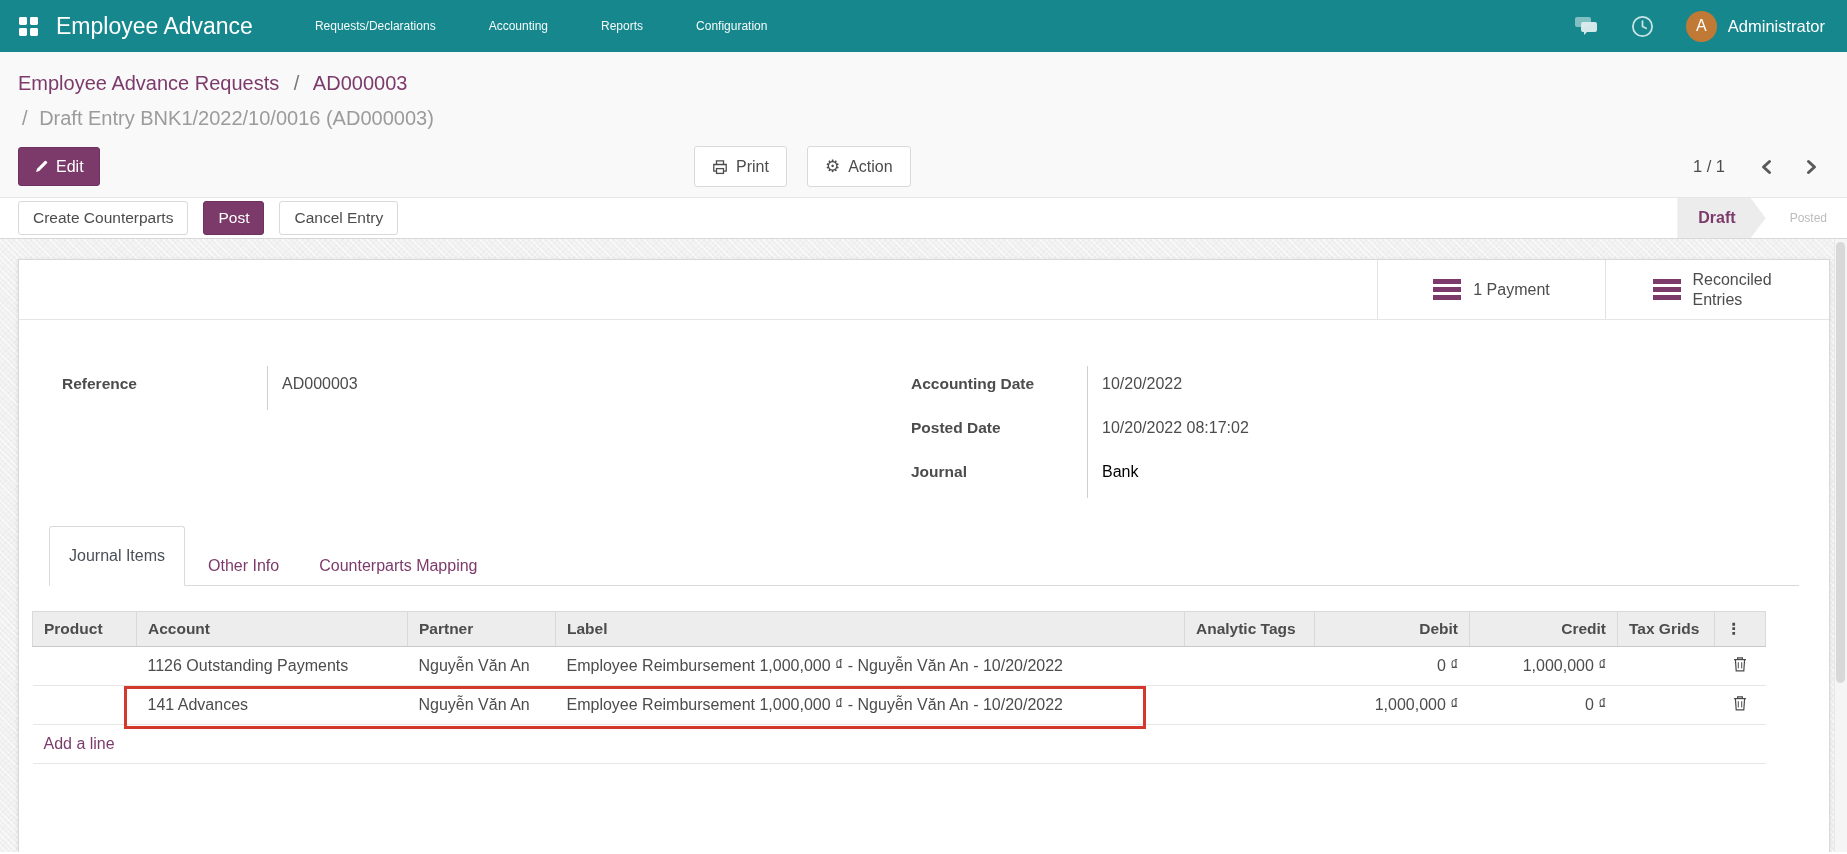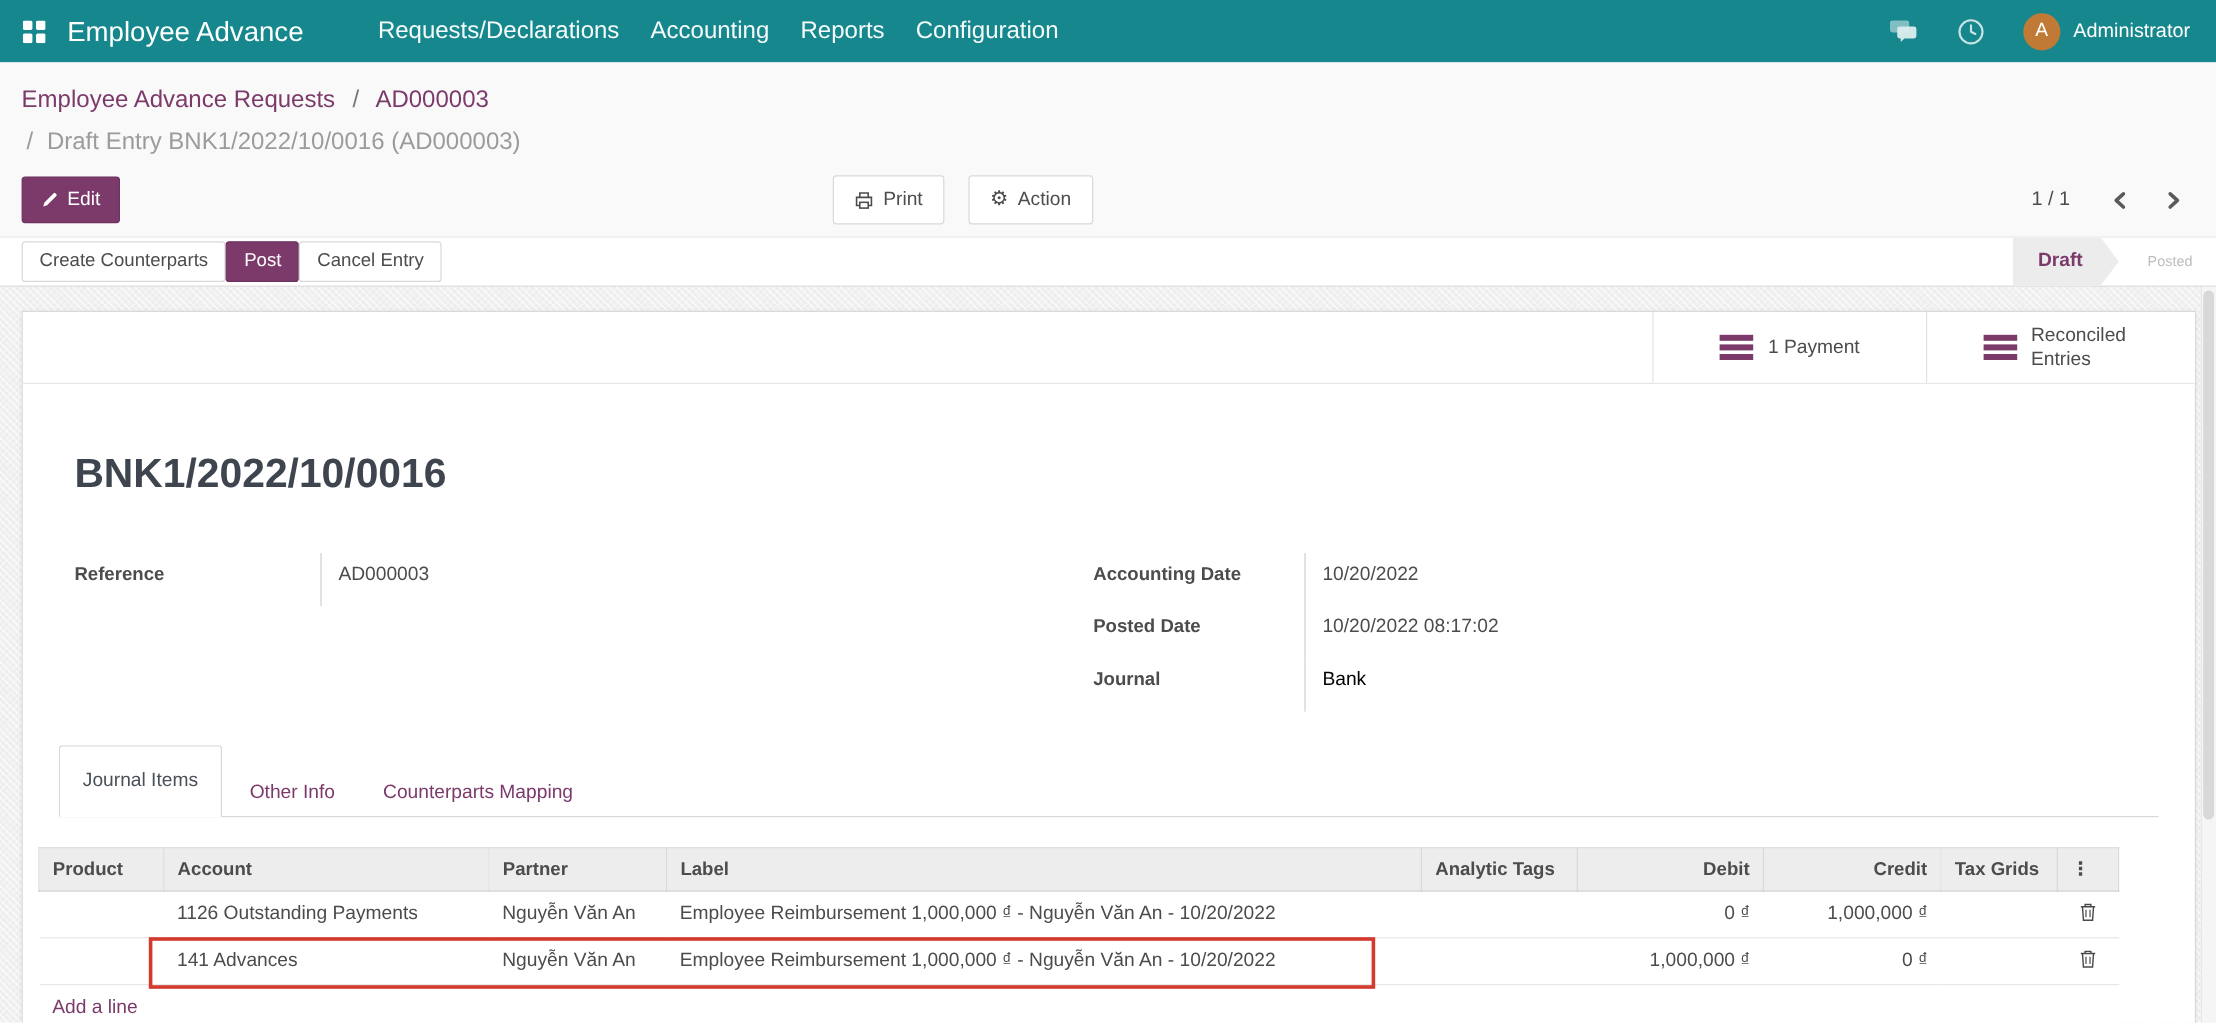--- a/index.html
+++ b/index.html
@@ -3,21 +3,21 @@
 <meta charset="utf-8">
 <style>
   * { margin:0; padding:0; box-sizing:border-box; }
   html,body { width:1847px; height:854px; overflow:hidden;
     font-family:"Liberation Sans","DejaVu Sans",sans-serif; background:#fff; }
 
   
   .navbar { height:52px; background:#16878c; display:flex; align-items:center; color:#fff; }
   .apps-btn { width:56px; height:52px; display:flex; align-items:center; justify-content:center; cursor:pointer; }
   .brand { font-size:23px; color:#fff; margin-right:62px; white-space:nowrap; cursor:pointer; }
-  .nav-menus { display:flex; gap:26px; font-size:20px; }
+  .nav-menus { display:flex; gap:53px; font-size:12px; }
   .nav-menus .menu { color:rgba(255,255,255,.96); cursor:pointer; white-space:nowrap; }
   .nav-right { margin-left:auto; display:flex; align-items:center; gap:32px; padding-right:22px; }
   .nav-icon { opacity:.85; cursor:pointer; display:flex; }
   .user { display:flex; align-items:center; gap:11px; cursor:pointer; }
   .avatar { width:31px; height:31px; border-radius:50%; background:#c07a36; color:#fff;
     display:flex; align-items:center; justify-content:center; font-size:16px; }
   .user-name { font-size:16.5px; color:#fff; }
 
   
   .control-panel { background:#f9f9f9; padding:14px 18px 10px 18px; }
@@ -33,21 +33,21 @@
   .btn-default { background:#fff; color:#4c4c4c; border-color:#d9d9d9; }
   .edit-btn { height:39px; padding:0 15px; }
   .cp-center { position:absolute; left:676px; top:0; display:flex; gap:20px; }
   .cp-center .btn { height:41px; padding:0 17px; }
   .pager { margin-left:auto; display:flex; align-items:center; gap:26px; padding-right:8px; }
   .pager-count { font-size:16.5px; color:#4c4c4c; margin-right:6px; }
   .pager-arrow { cursor:pointer; display:flex; padding:2px; }
 
   
   .statusbar { height:42px; background:#fff; border-top:1px solid #e7e7e7; border-bottom:1px solid #d8d8d8;
-    display:flex; align-items:center; padding-left:18px; }
+    display:flex; align-items:center; gap:15px; padding-left:18px; }
   .statusbar .btn { height:34px; padding:0 14px; font-size:15.5px; }
   .status-right { margin-left:auto; align-self:stretch; display:flex; align-items:stretch; }
   .state-draft { background:#ececec; display:flex; align-items:center; padding:0 30px 0 21px;
     clip-path:polygon(0 0,calc(100% - 15px) 0,100% 50%,calc(100% - 15px) 100%,0 100%);
     color:#7c3a6b; font-weight:bold; font-size:16px; cursor:pointer; }
   .state-posted { align-self:center; color:#bcbcbc; font-size:12px; margin:0 20px 0 24px; cursor:pointer; }
 
   
   .content { position:relative; height:613px; overflow:hidden; background-color:#f1f1f1;
     background-image:repeating-linear-gradient(45deg, rgba(255,255,255,.65) 0 1px, transparent 1px 4px),
@@ -216,21 +216,20 @@
       <div class="stat-btn reconciled">
         <span class="bars-icon">
             <span></span>
             <span></span>
             <span></span>
           </span>
         <span class="stat-label">Reconciled Entries</span>
       </div>
     </div>
 
-    <h1 class="doc-title">BNK1/2022/10/0016</h1>
 
     <div class="fields">
       <div class="col-left">
         <div class="field-row">
           <span class="f-label">Reference</span>
           <span class="f-value">AD000003</span>
         </div>
       </div>
       <div class="col-right">
         <div class="field-row">

